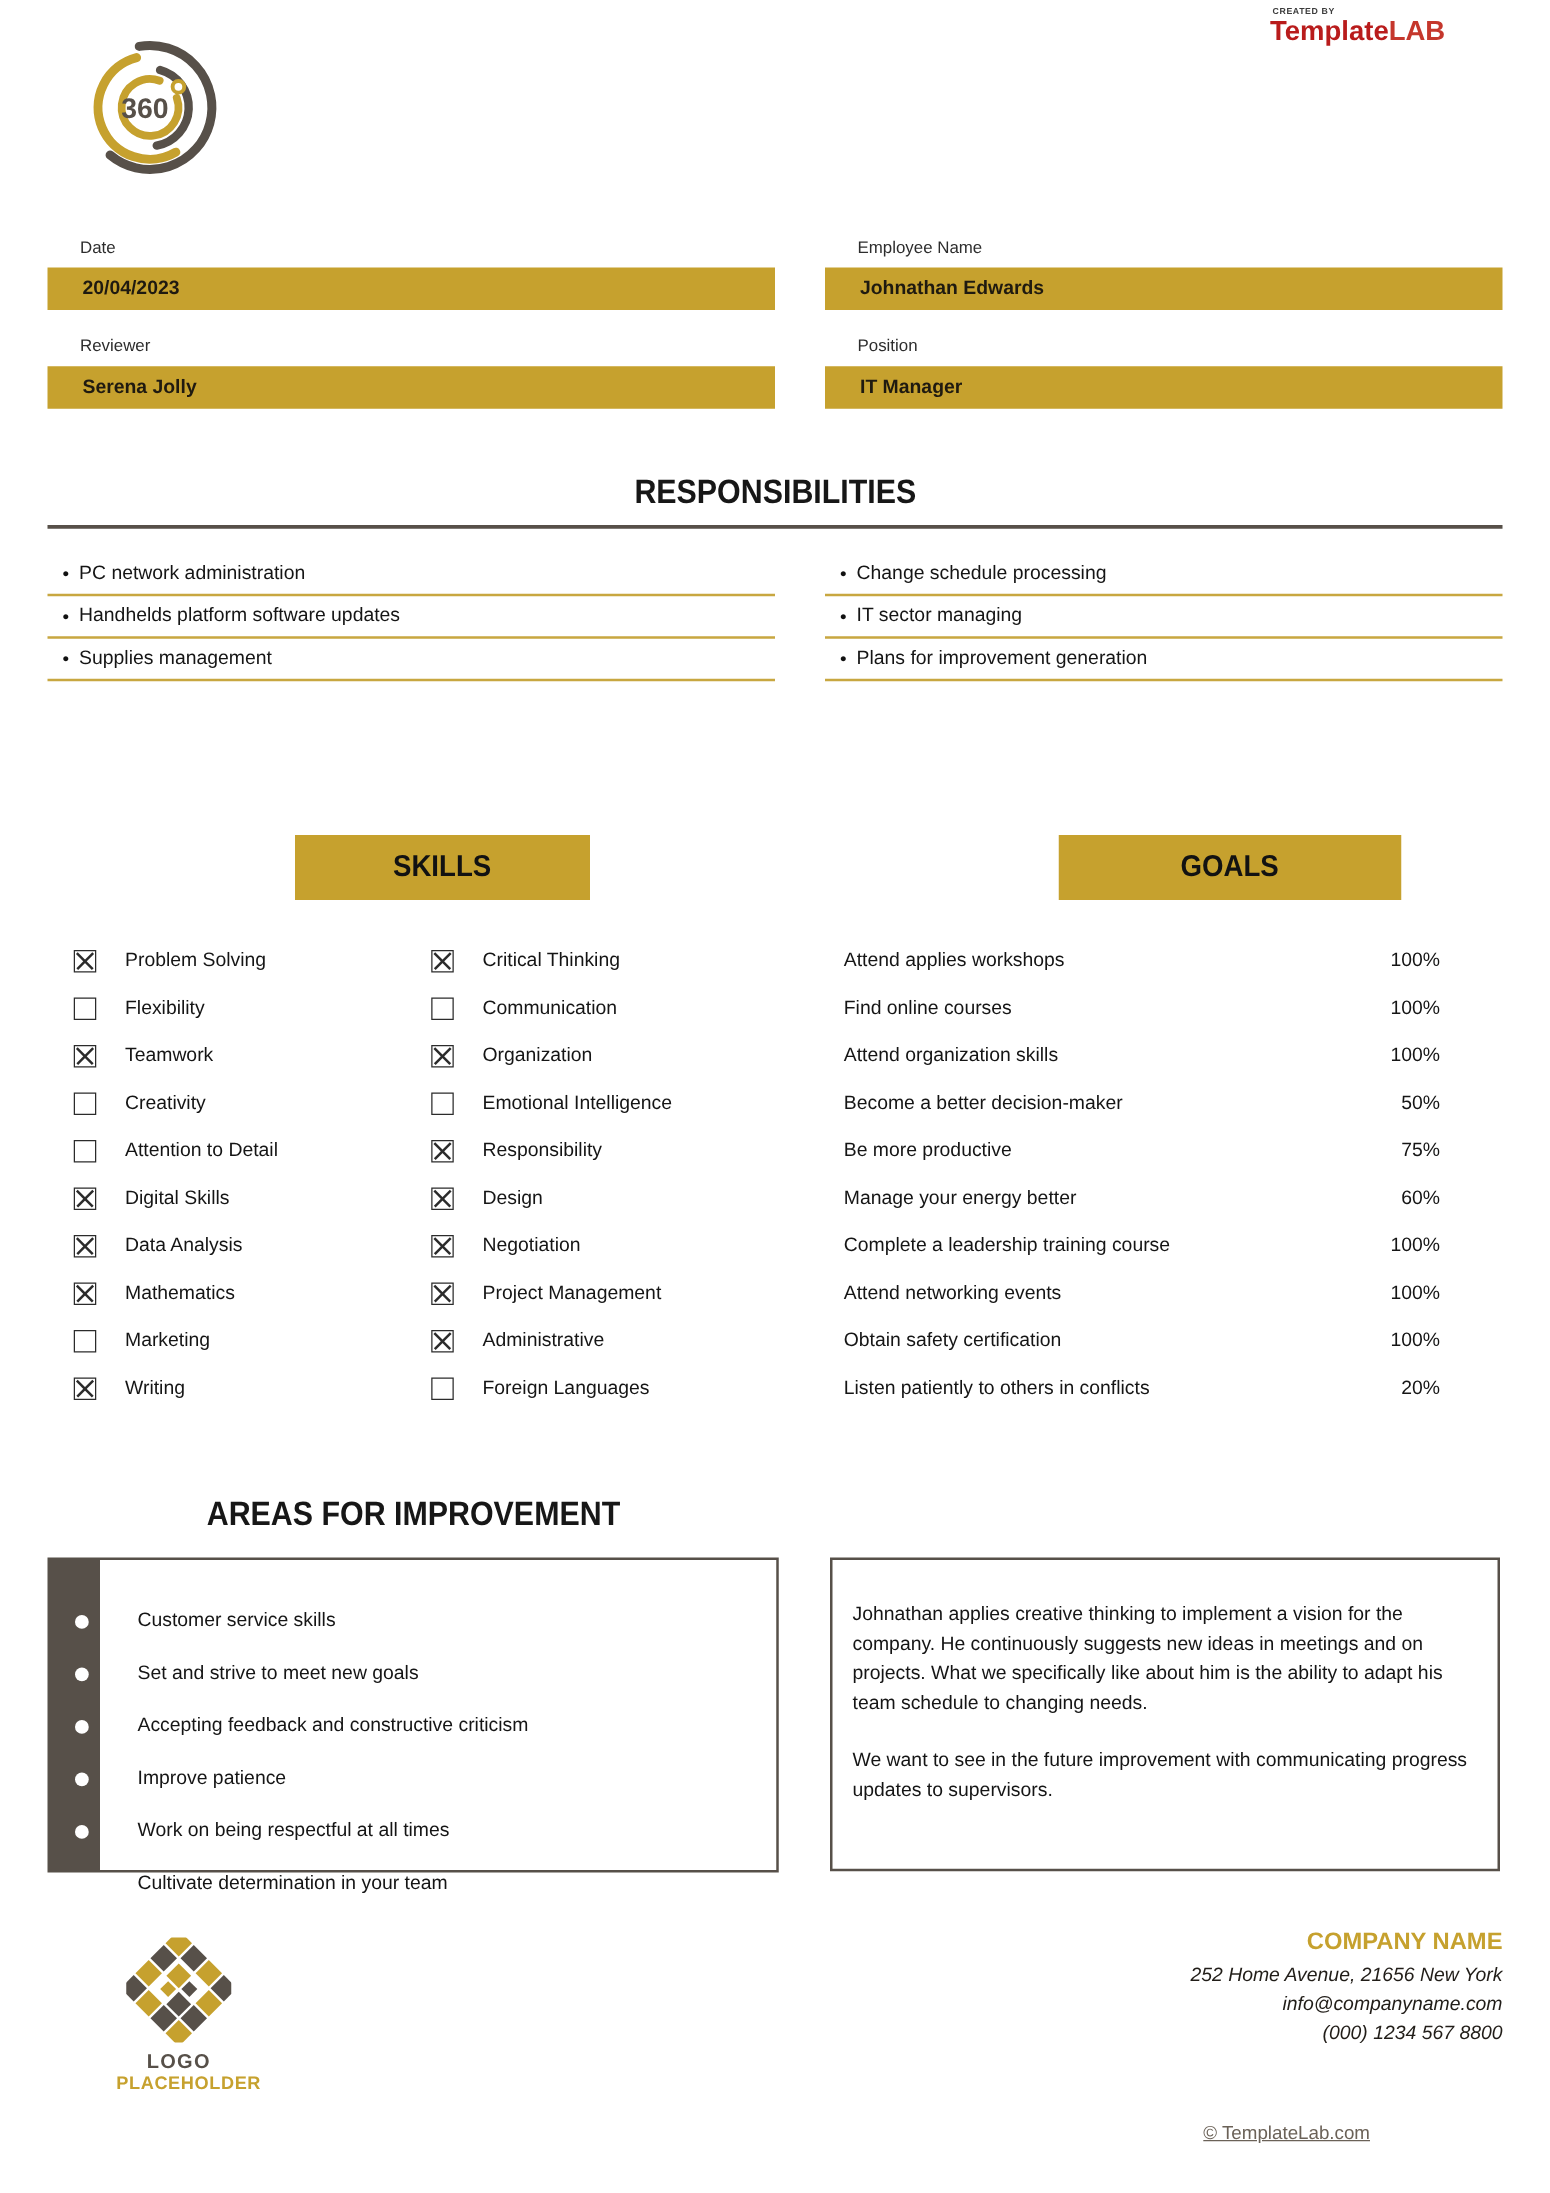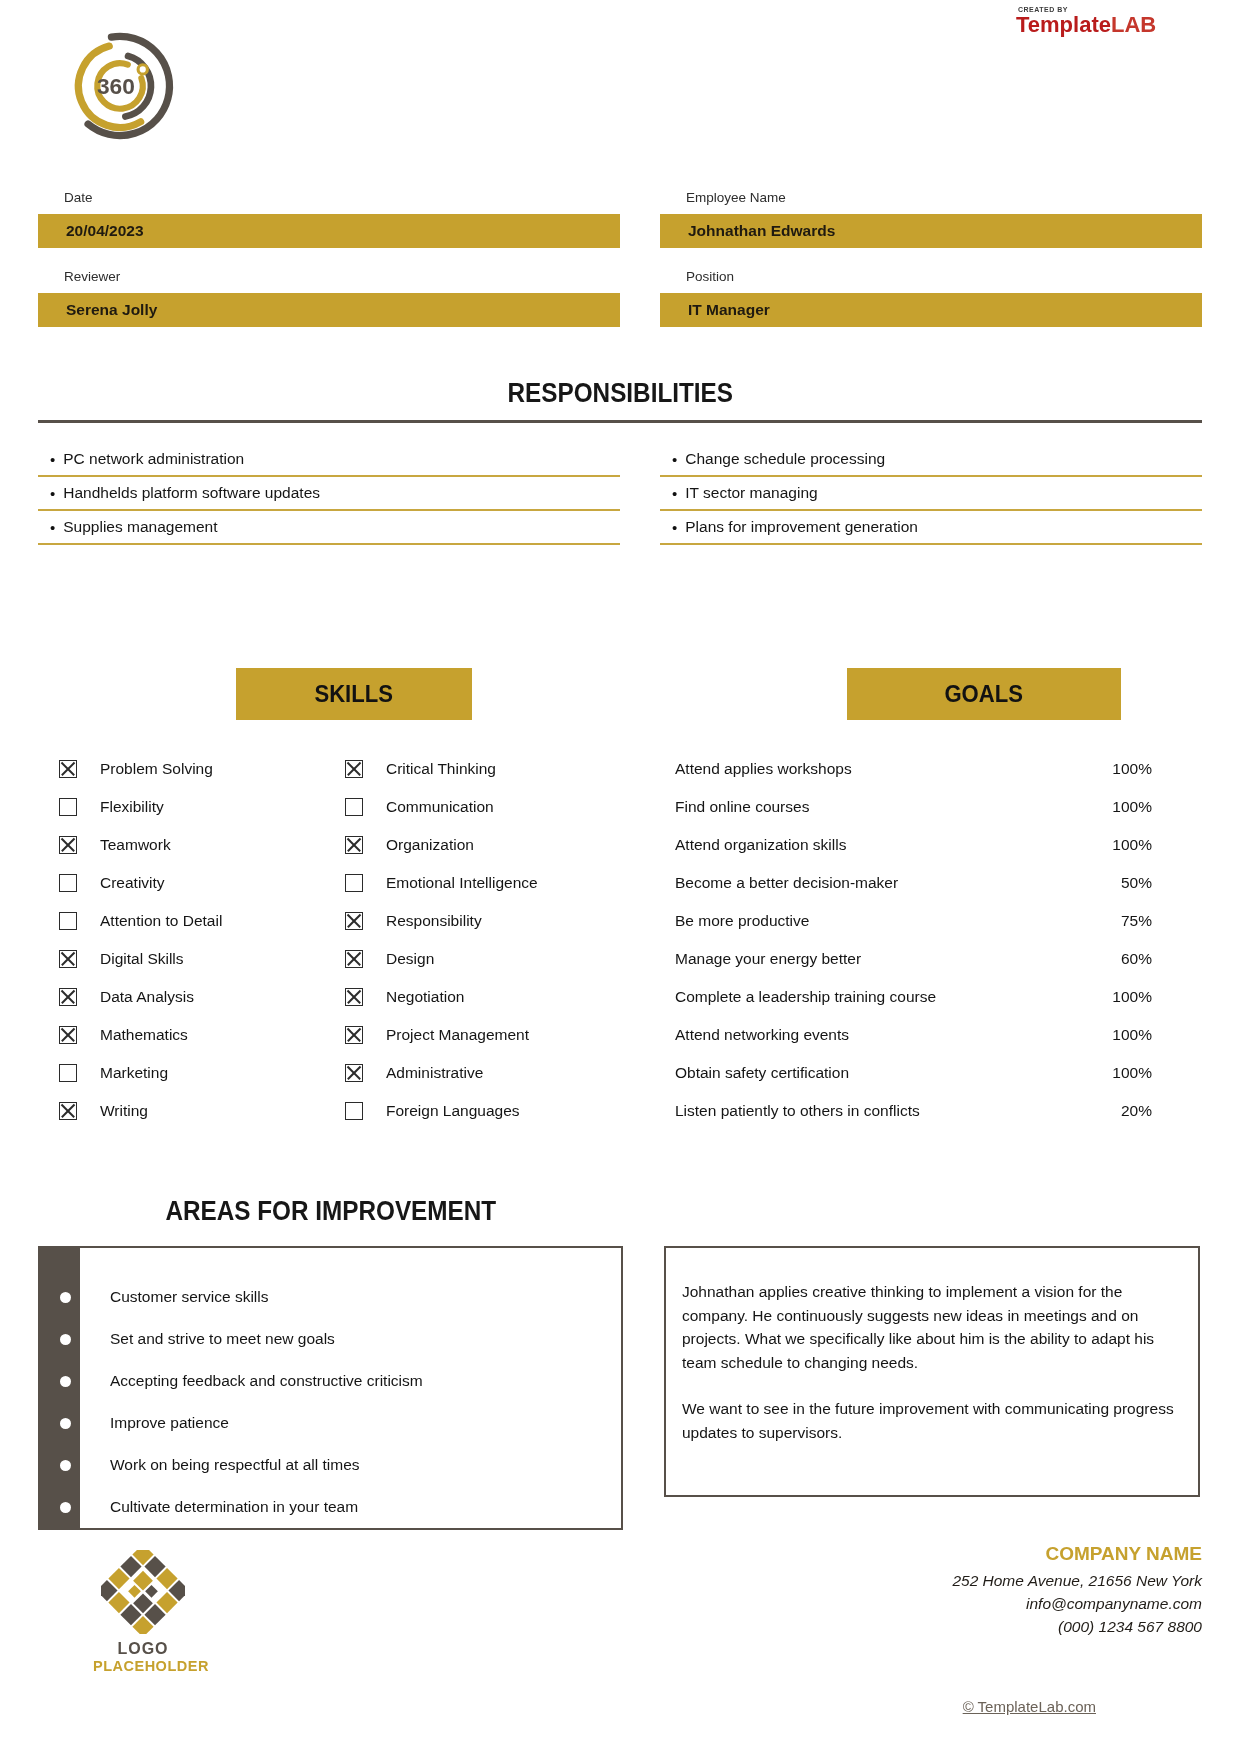--- a/index.html
+++ b/index.html
@@ -60,21 +60,21 @@
   .goals-list{position:absolute;left:660px;top:750px;width:542px;}
   .goal-row{height:38px;display:flex;align-items:center;padding-left:15px;padding-right:50px;box-sizing:border-box;}
   .goal-lb{font-size:15.5px;color:#151515;flex:1;}
   .goal-pct{font-size:15.5px;color:#151515;text-align:right;min-width:48px;}
 
   
   .sec-head{position:absolute;top:1196px;text-align:center;}
   .sh-left{left:38px;width:585px;}
   .sh-right{left:664px;width:536px;}
 
-  .impr-box{position:absolute;left:38px;top:1246px;width:585px;height:284px;border:2px solid #575049;box-sizing:border-box;background:#fff;}
+  .impr-box{position:absolute;left:38px;top:1246px;width:585px;height:252px;border:2px solid #575049;box-sizing:border-box;background:#fff;}
   .impr-strip{position:absolute;left:0;top:0;bottom:0;width:40px;background:#575049;}
   .impr-list{position:absolute;left:0;top:28px;right:0;}
   .impr-row{position:relative;height:42px;display:flex;align-items:center;padding-left:70px;}
   .impr-dot{position:absolute;left:20px;top:50%;margin-top:-5.5px;width:11px;height:11px;border-radius:50%;background:#fff;}
   .impr-txt{font-size:15.5px;color:#151515;}
 
   .eval-box{position:absolute;left:664px;top:1246px;width:536px;height:251px;border:2px solid #575049;box-sizing:border-box;background:#fff;}
   .eval-text{padding:32px 18px 0 16px;font-size:15.5px;line-height:23.5px;color:#151515;}
   .eval-text p{margin:0 0 23px 0;}
 

